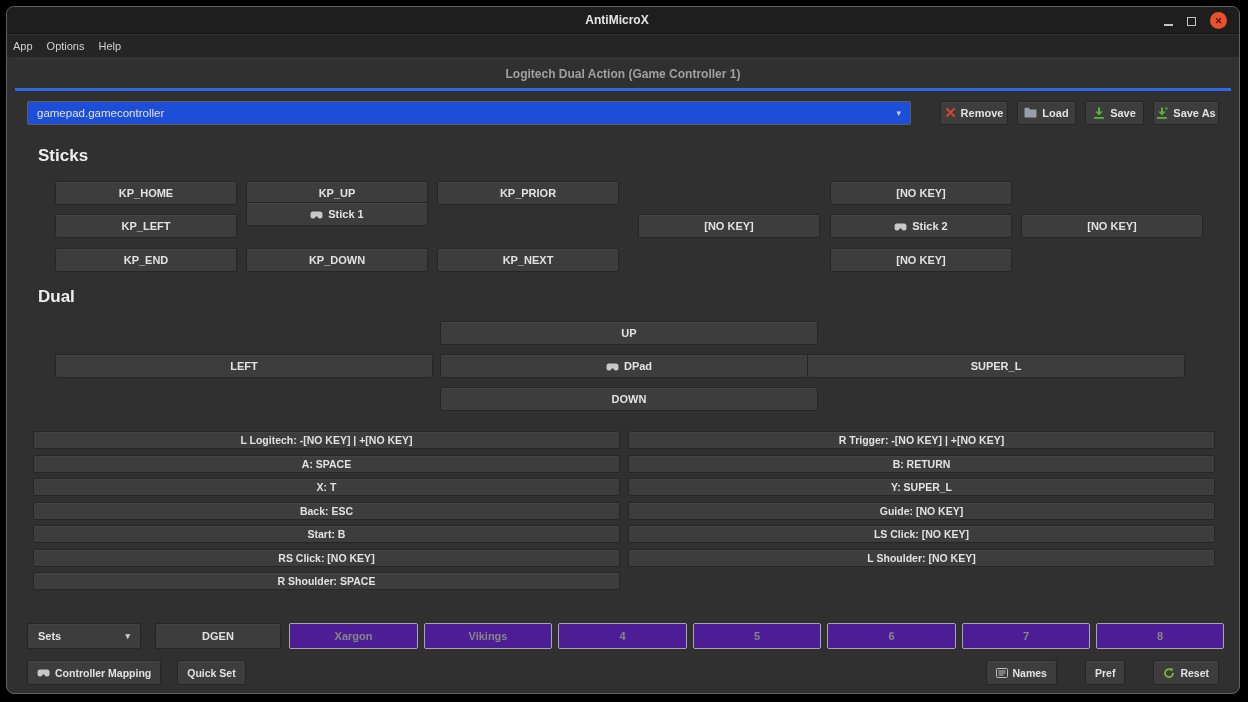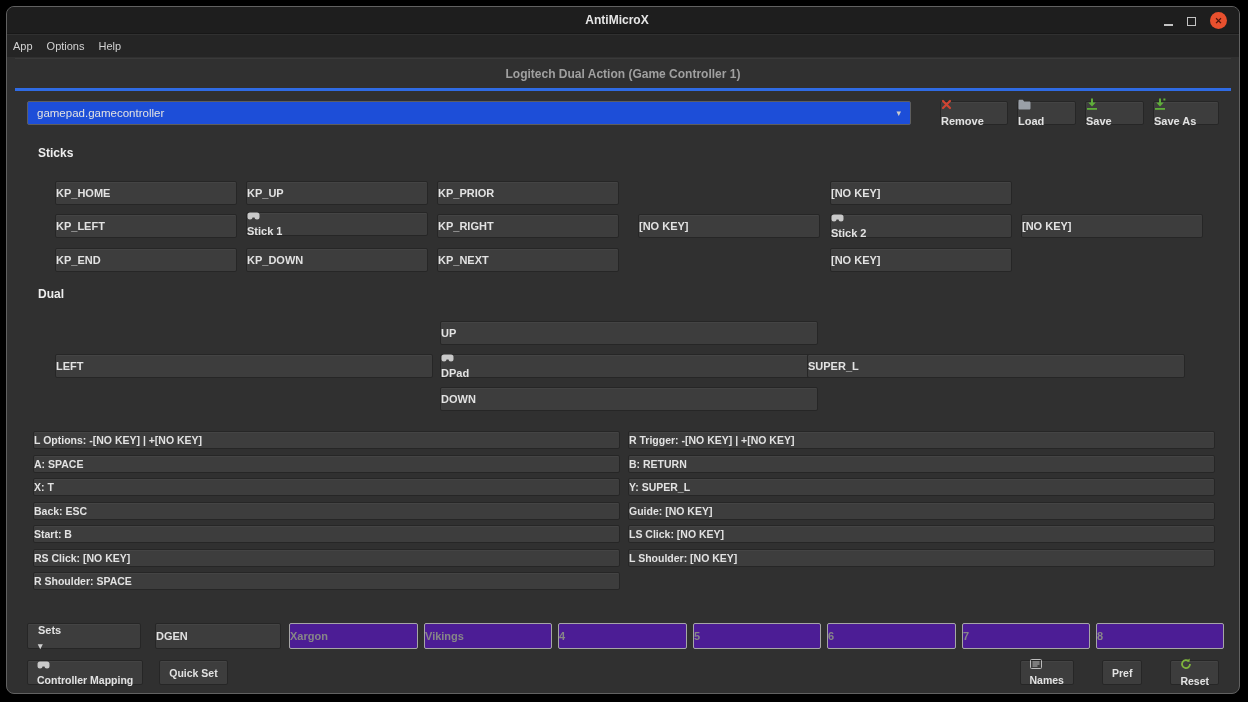--- a/index.html
+++ b/index.html
@@ -28,28 +28,28 @@
   .tabbar::after { content:""; position:absolute; left:0; right:0; bottom:0; height:3px; background:#2f6be4; }
   
   .profile-row { position:absolute; top:93px; left:20px; right:20px; height:25px;
                  display:flex; align-items:center; }
   .combo { width:884px; height:24px; background:#1d4ed8; border:1px solid #5e5e5e; border-radius:2px;
            display:flex; align-items:center; padding:0 9px; color:#e2e2e2; font-size:11.5px; }
   .combo-arrow { margin-left:auto; font-size:9px; color:#cccccc; }
   .profile-buttons { margin-left:auto; display:flex; gap:9px; }
   
   .btn { height:24px; background:#3d3d3d; border:1px solid #262626; border-radius:2px;
-         color:#e2e2e2; font-size:11px; font-weight:bold; display:flex; 
-         justify-content:center; gap:5px; box-shadow: inset 0 1px 0 rgba(255,255,255,0.04); flex-direction: column; }
+         color:#e2e2e2; font-size:11px; font-weight:bold; display:flex; align-items:center;
+         justify-content:center; gap:5px; box-shadow: inset 0 1px 0 rgba(255,255,255,0.04); }
   .abs { position:absolute; }
   .slim { height:18px; font-size:10.5px; }
   .light { background:#4c1d95; border-color:#a6a6a6; color:#878787; box-shadow:none; }
   .ic { display:inline-flex; align-items:center; }
   
-  .grp-title { position:absolute; font-size:12px; font-weight:bold; color:#eeeeee; }
+  .grp-title { position:absolute; font-size:17px; font-weight:bold; color:#eeeeee; }
   
   .sets-dd { justify-content:space-between; padding:0 10px; }
   .bottom-left { position:absolute; left:20px; top:653px; height:26px; display:flex; gap:16px; }
   .bottom-right { position:absolute; right:20px; top:653px; height:26px; display:flex; gap:28px; }
   .bottom-left .btn, .bottom-right .btn { height:25px; font-size:10.5px; padding:0 9px; }
   .dd-arrow { font-size:9px; color:#cfcfcf; }
 </style>
 </head>
 <body>
 
@@ -133,33 +133,30 @@
   <div class="btn abs" style="left:430px; top:174px; width:182px">
       <span>KP_PRIOR</span>
     </div>
   <div class="btn abs" style="left:823px; top:174px; width:182px">
       <span>[NO KEY]</span>
     </div>
 
   <div class="btn abs" style="left:48px;  top:207px; width:182px">
       <span>KP_LEFT</span>
     </div>
-  <div class="btn abs" style="left:239px; top:205px; width:182px">
+  <div class="btn abs" style="left:239px; top:195px; width:182px">
     <span class="ic">
         <svg width="13" height="9" viewBox="0 0 26 18">
           <rect x="1" y="3" width="24" height="10" rx="5" fill="#c9c9c9"></rect>
           <circle cx="6" cy="12" r="5" fill="#c9c9c9"></circle>
           <circle cx="20" cy="12" r="5" fill="#c9c9c9"></circle>
         </svg>
       </span>
     <span>Stick 1</span>
   </div>
-  <div class="btn abs" style="left:430px; top:207px; width:182px">
-      <span>KP_RIGHT</span>
-    </div>
   <div class="btn abs" style="left:631px; top:207px; width:182px">
       <span>[NO KEY]</span>
     </div>
   <div class="btn abs" style="left:823px; top:207px; width:182px">
     <span class="ic">
         <svg width="13" height="9" viewBox="0 0 26 18">
           <rect x="1" y="3" width="24" height="10" rx="5" fill="#c9c9c9"></rect>
           <circle cx="6" cy="12" r="5" fill="#c9c9c9"></circle>
           <circle cx="20" cy="12" r="5" fill="#c9c9c9"></circle>
         </svg>
@@ -202,21 +199,21 @@
     <span>DPad</span>
   </div>
   <div class="btn abs" style="left:800px; top:347px; width:378px">
       <span>SUPER_L</span>
     </div>
   <div class="btn abs" style="left:433px; top:380px; width:378px">
       <span>DOWN</span>
     </div>
 
   <div class="btn slim abs" style="left:26px; top:424px; width:587px">
-      <span>L Options: -[NO KEY] | +[NO KEY]</span>
+      <span>L Logitech: -[NO KEY] | +[NO KEY]</span>
     </div>
   <div class="btn slim abs" style="left:26px; top:448px; width:587px">
       <span>A: SPACE</span>
     </div>
   <div class="btn slim abs" style="left:26px; top:471px; width:587px">
       <span>X: T</span>
     </div>
   <div class="btn slim abs" style="left:26px; top:495px; width:587px">
       <span>Back: ESC</span>
     </div>

